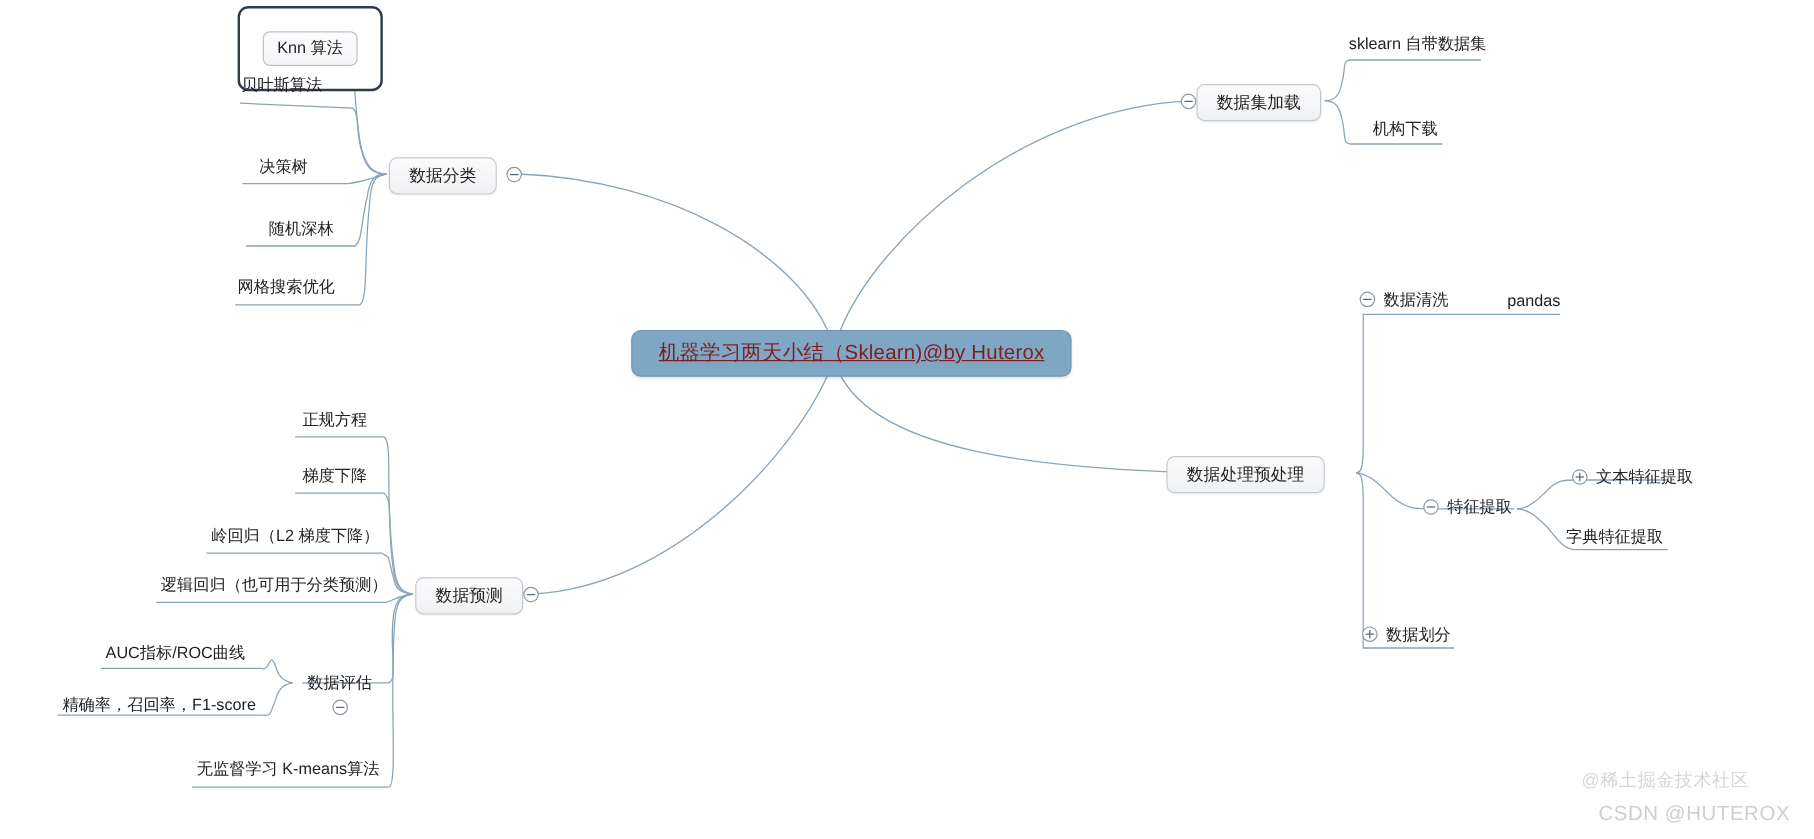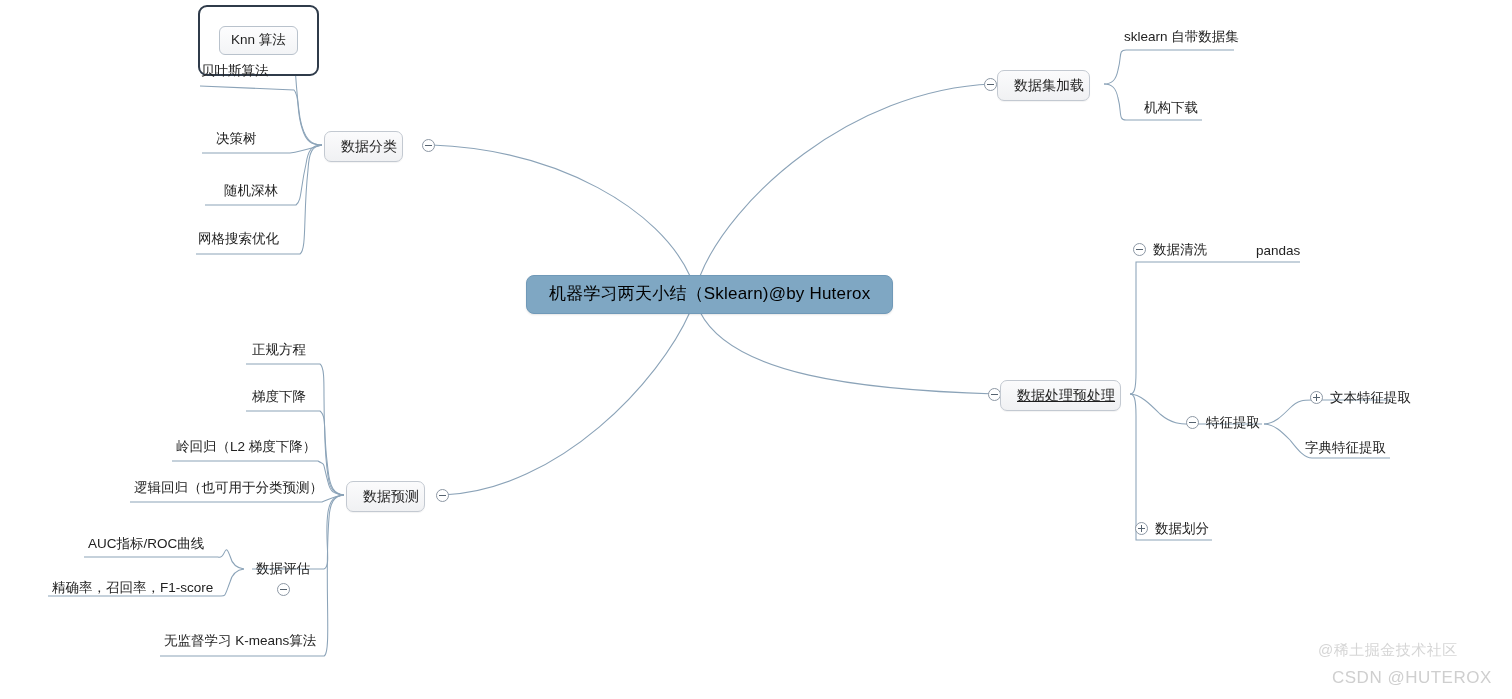--- a/index.html
+++ b/index.html
@@ -33,34 +33,35 @@
     white-space: nowrap;
     color: #2b2b2b;
     line-height: 1;
   }
 
   
   .root-node {
     background: #7fa7c3;
     border: 1px solid #7099b8;
     border-radius: 8px;
-    color: #000000;
+    color: #7f1d1d;
     font-size: 17px;
     padding: 9px 22px 11px 22px;
     letter-spacing: 0.2px;
     box-shadow: 0 1px 2px rgba(0,0,0,0.10);
+    text-decoration: underline;
   }
 
   
   .branch-node {
     background: linear-gradient(#fbfbfc, #f0f1f3);
     border: 1px solid #c3c9d1;
     border-radius: 7px;
     font-size: 14px;
-    padding: 7px 5px 8px 16px;
+    padding: 7px 16px 8px 16px;
     color: #1f1f1f;
     box-shadow: 0 1px 1px rgba(0,0,0,0.05);
   }
 
   
   .sel-wrap {
     position: absolute;
     border: 2px solid #2f3b4a;
     border-radius: 9px;
     padding: 19px;
@@ -242,21 +243,21 @@
   <div class="node branch-node" style="left:997px; top:70px;">数据集加载</div>
 
   <div class="node leaf" style="left:1124px; top:30px;">
     <span class="txt">sklearn 自带数据集</span>
   </div>
   <div class="node leaf" style="left:1144px; top:101px;">
     <span class="txt">机构下载</span>
   </div>
 
   <span class="toggle abs" style="left:988px; top:388px;"></span>
-  <div class="node branch-node" style="left:1000px; top:380px;text-decoration:underline;">数据处理预处理</div>
+  <div class="node branch-node" style="left:972px; top:380px;">数据处理预处理</div>
 
   <div class="node leaf" style="left:1133px; top:243px;">
     <span class="toggle"></span>
     <span class="txt">数据清洗</span>
   </div>
   <div class="node leaf" style="left:1256px; top:244px;">
     <span class="txt">pandas</span>
   </div>
 
   <div class="node leaf" style="left:1186px; top:416px;">

